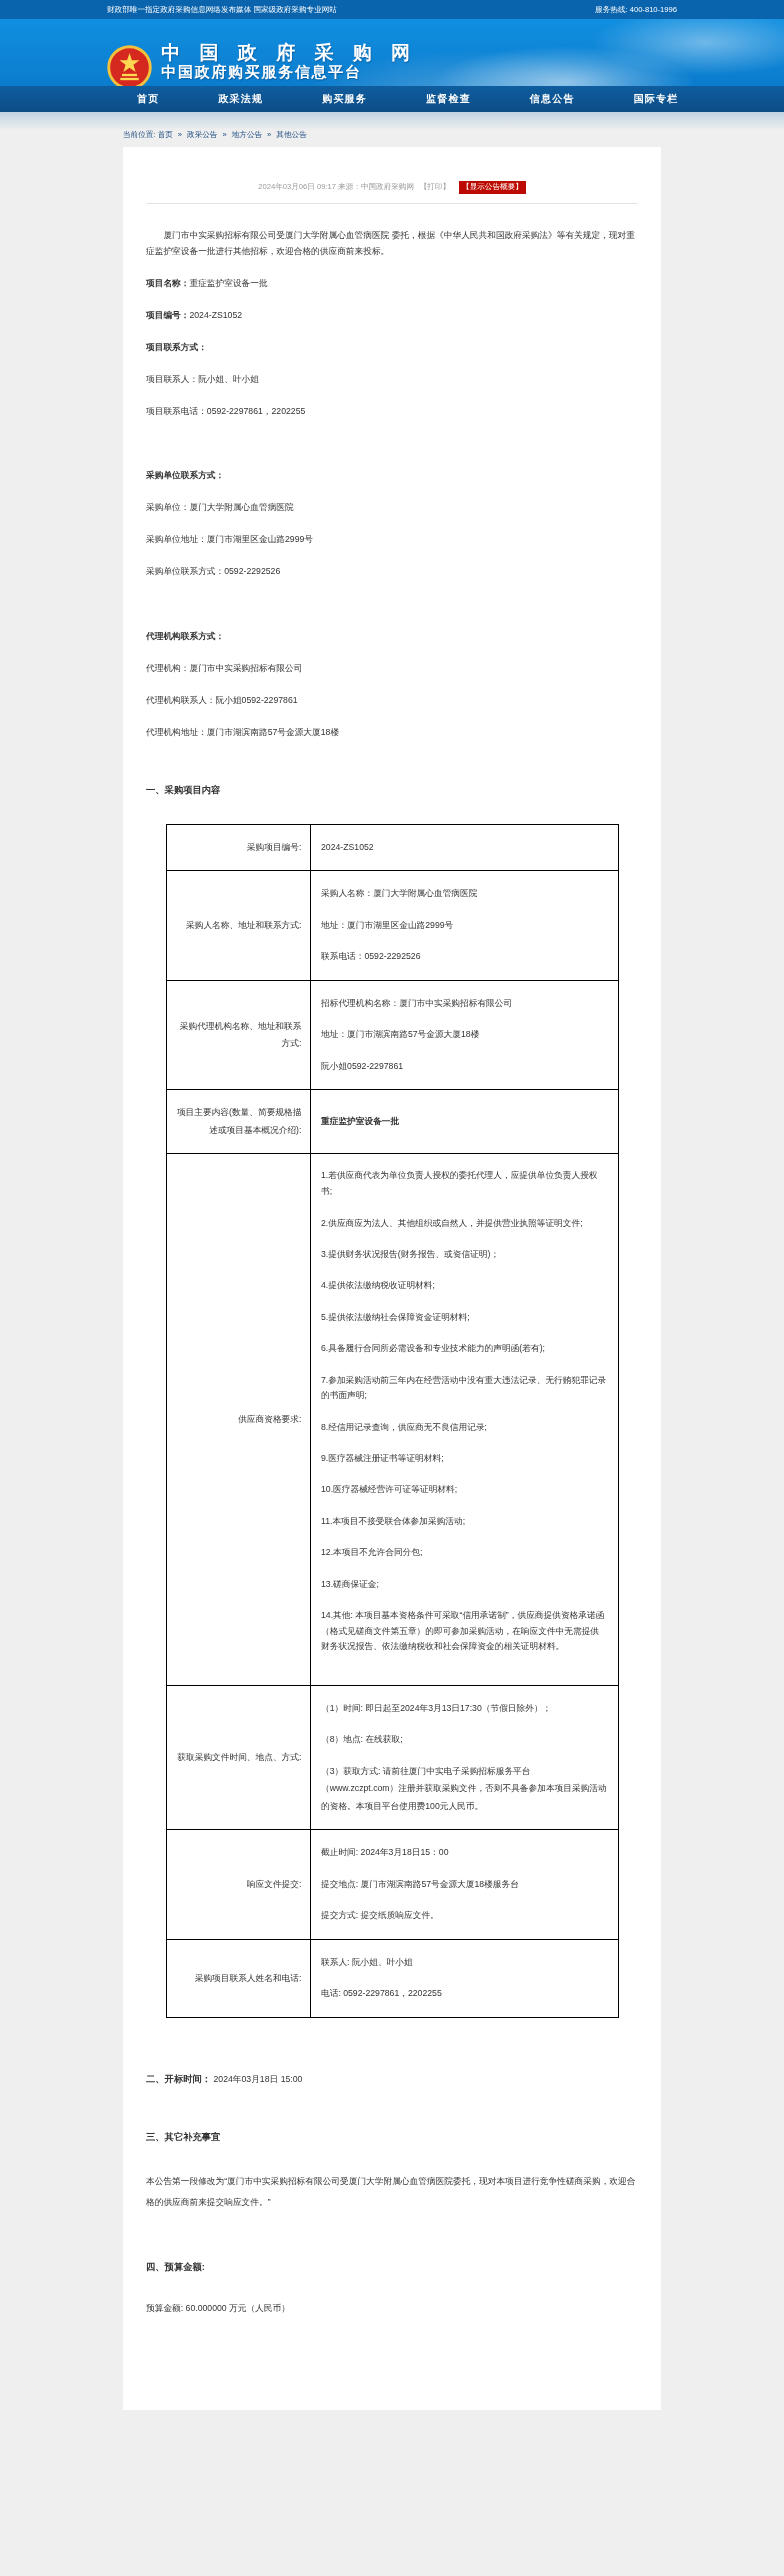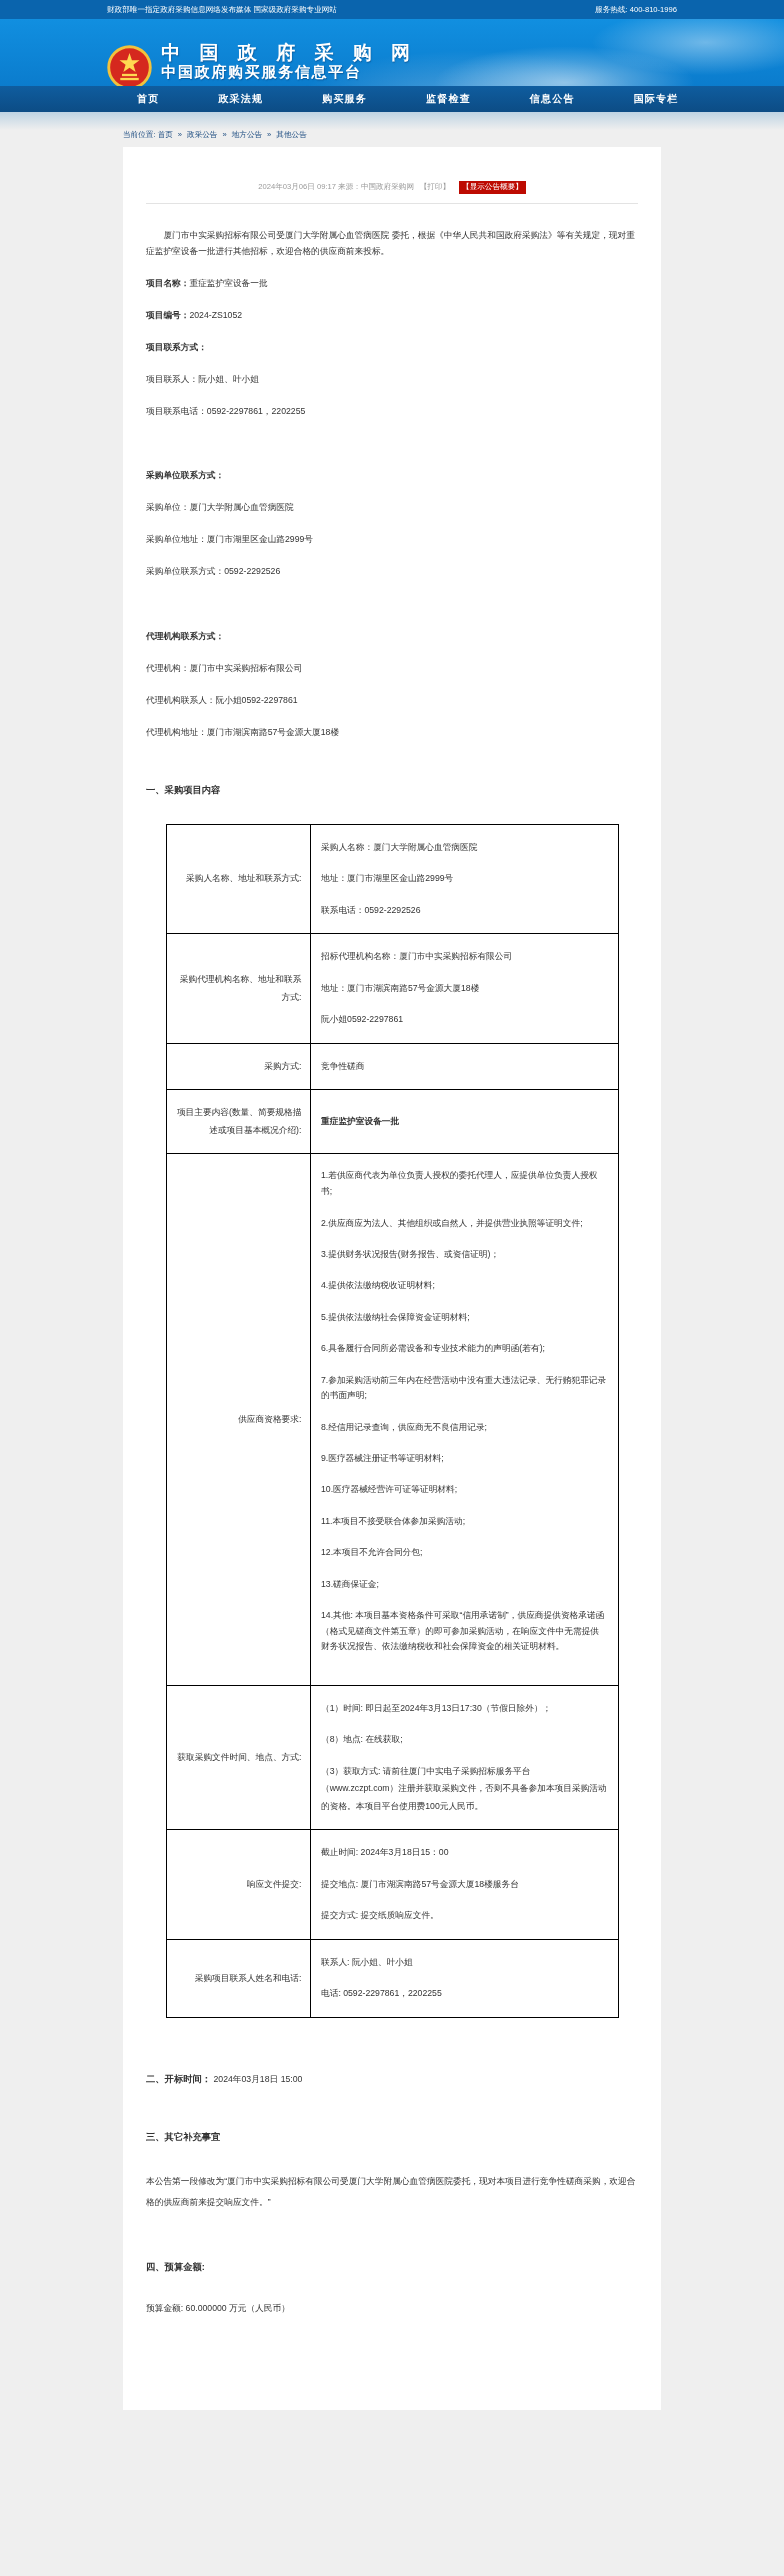--- a/index.html
+++ b/index.html
@@ -189,41 +189,41 @@
 
   <p class="para gap"><span class="lbl-b">代理机构联系方式：</span></p>
   <p class="para"><span>代理机构：</span><span>厦门市中实采购招标有限公司</span></p>
   <p class="para"><span>代理机构联系人：</span><span>阮小姐0592-2297861</span></p>
   <p class="para"><span>代理机构地址：</span><span>厦门市湖滨南路57号金源大厦18楼</span></p>
 
   <div class="h-section">一、采购项目内容</div>
 
   <table class="info">
     <tbody>
+        <tr>
+      <td class="tl">采购项目编号:</td>
+      <td class="tv">
+            <p>2024-ZS1052</p>
+          </td>
+    </tr>
     <tr>
       <td class="tl">采购人名称、地址和联系方式:</td>
       <td class="tv">
         <p>采购人名称：厦门大学附属心血管病医院</p>
         <p>地址：厦门市湖里区金山路2999号</p>
         <p>联系电话：0592-2292526</p>
       </td>
     </tr>
     <tr>
       <td class="tl">采购代理机构名称、地址和联系方式:</td>
       <td class="tv">
         <p>招标代理机构名称：厦门市中实采购招标有限公司</p>
         <p>地址：厦门市湖滨南路57号金源大厦18楼</p>
         <p>阮小姐0592-2297861</p>
       </td>
-    </tr>
-    <tr>
-      <td class="tl">采购方式:</td>
-      <td class="tv">
-            <p>竞争性磋商</p>
-          </td>
     </tr>
     <tr>
       <td class="tl">项目主要内容(数量、简要规格描述或项目基本概况介绍):</td>
       <td class="tv">
             <p class="bv">重症监护室设备一批</p>
           </td>
     </tr>
     <tr>
       <td class="tl">供应商资格要求:</td>
       <td class="tv big">

